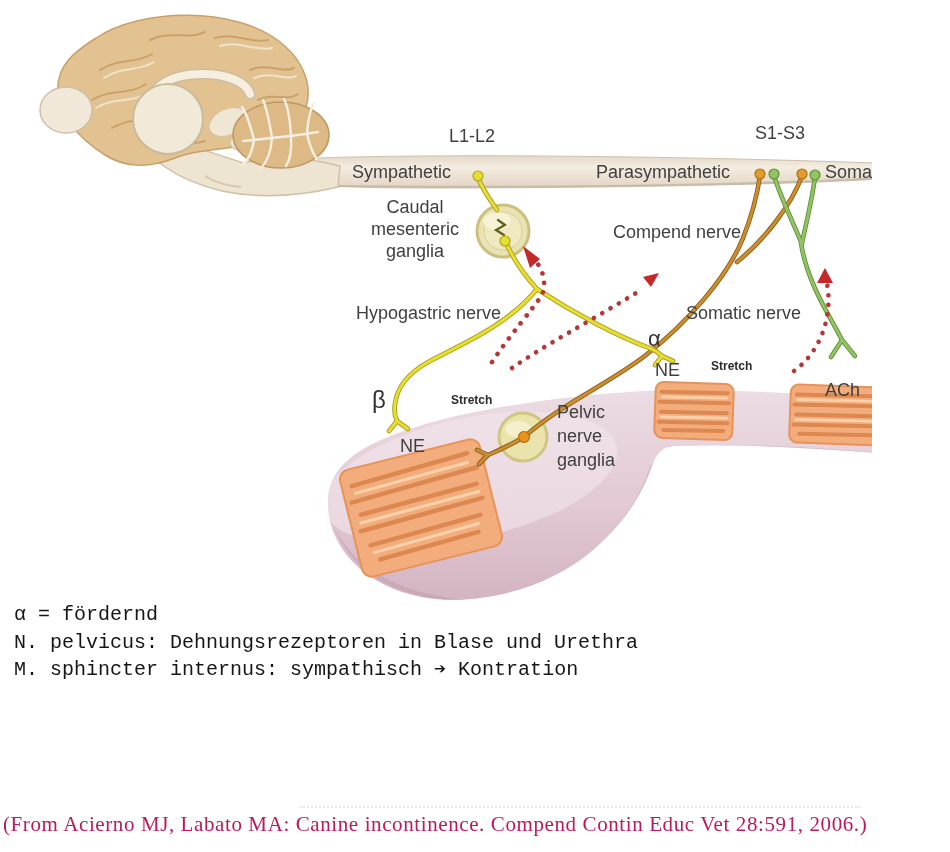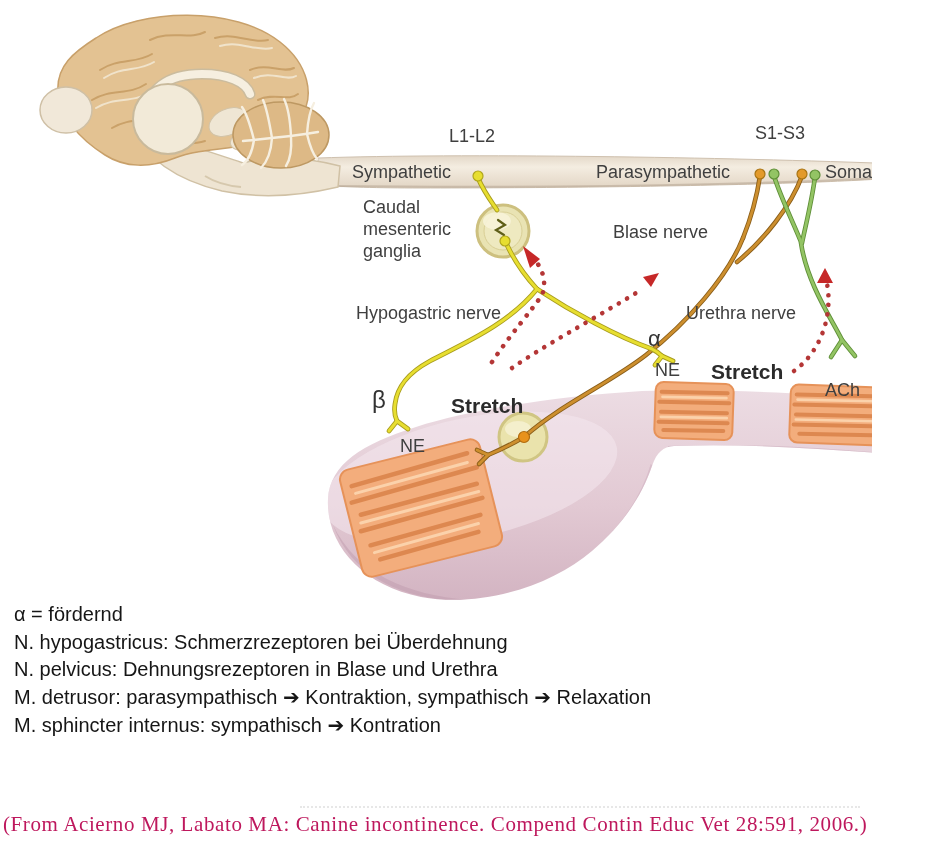--- a/index.html
+++ b/index.html
@@ -1,26 +1,26 @@
 <!DOCTYPE html>
 <html><head>
 <meta charset="utf-8">
 <style>
   html,body{margin:0;padding:0;background:#ffffff;}
   .stage{position:relative;width:872px;height:852px;background:#ffffff;overflow:hidden;
          font-family:"Liberation Sans",sans-serif;}
   .art{position:absolute;left:0;top:0;}
   .lbl{position:absolute;font:18px/1.22 "Liberation Sans",sans-serif;color:#3f3f3f;white-space:nowrap;}
-  .lbl.center{white-space:normal;}
+  .lbl.center{white-space:normal;text-align:center;}
   .lbl.wrap{white-space:normal;}
-  .lbl.bold{font-weight:bold;color:#2b2b2b;font-size:21px;}
+  .lbl.bold{font-weight:bold;color:#2b2b2b;font-size:12px;}
   .lbl.greek{font-size:22px;color:#333;}
   .notes{position:absolute;left:14px;top:601px;color:#161616;
          font:20px/27.7px "Liberation Sans",sans-serif;}
-  .notes div{white-space:nowrap;}
+  .notes div{white-space:nowrap;font-family:Liberation Mono, monospace;}
   .citation{position:absolute;left:3px;top:812px;width:946px;color:#be185d;
             font:21px/1.2 "Liberation Serif",serif;letter-spacing:0.6px;white-space:nowrap;}
   .artifact{position:absolute;left:300px;top:806px;width:560px;border-top:2px dotted #dedede;opacity:.7;}
 </style>
 </head>
 <body>
 
 <div class="stage">
 
   <svg class="art" width="950" height="600" viewBox="0 0 950 600">
@@ -226,37 +226,36 @@
     </g>
   </svg>
 
   <div class="lbl" style="left:449px;top:126px">L1-L2</div>
   <div class="lbl" style="left:755px;top:123px">S1-S3</div>
   <div class="lbl" style="left:352px;top:162px">Sympathetic</div>
   <div class="lbl" style="left:596px;top:162px">Parasympathetic</div>
   <div class="lbl" style="left:825px;top:162px">Somatic</div>
 
   <div class="lbl center" style="left:363px;top:197px;width:104px">Caudal mesenteric ganglia</div>
-  <div class="lbl" style="left:613px;top:222px">Blase nerve</div>
+  <div class="lbl" style="left:613px;top:222px">Compend nerve</div>
   <div class="lbl" style="left:356px;top:303px">Hypogastric nerve</div>
-  <div class="lbl" style="left:686px;top:303px">Urethra nerve</div>
+  <div class="lbl" style="left:686px;top:303px">Somatic nerve</div>
+  <div class="lbl wrap" style="left:557px;top:401px;width:80px;line-height:1.33">Pelvic nerve ganglia</div>
 
   <div class="lbl greek" style="left:648px;top:326px">α</div>
   <div class="lbl greek" style="left:372px;top:385px;font-size:24px">β</div>
   <div class="lbl" style="left:655px;top:360px">NE</div>
   <div class="lbl" style="left:400px;top:436px">NE</div>
   <div class="lbl" style="left:825px;top:380px">ACh</div>
   <div class="lbl bold" style="left:711px;top:359px">Stretch</div>
   <div class="lbl bold" style="left:451px;top:393px">Stretch</div>
 
   <div class="notes">
     <div>α = fördernd</div>
-    <div>N. hypogastricus: Schmerzrezeptoren bei Überdehnung</div>
     <div>N. pelvicus: Dehnungsrezeptoren in Blase und Urethra</div>
-    <div>M. detrusor: parasympathisch ➔ Kontraktion, sympathisch ➔ Relaxation</div>
     <div>M. sphincter internus: sympathisch ➔ Kontration</div>
   </div>
 
   <div class="artifact"></div>
 
   <div class="citation">(From Acierno MJ, Labato MA: Canine incontinence. Compend Contin Educ Vet 28:591, 2006.)</div>
 
 </div>
 
 </body></html>

